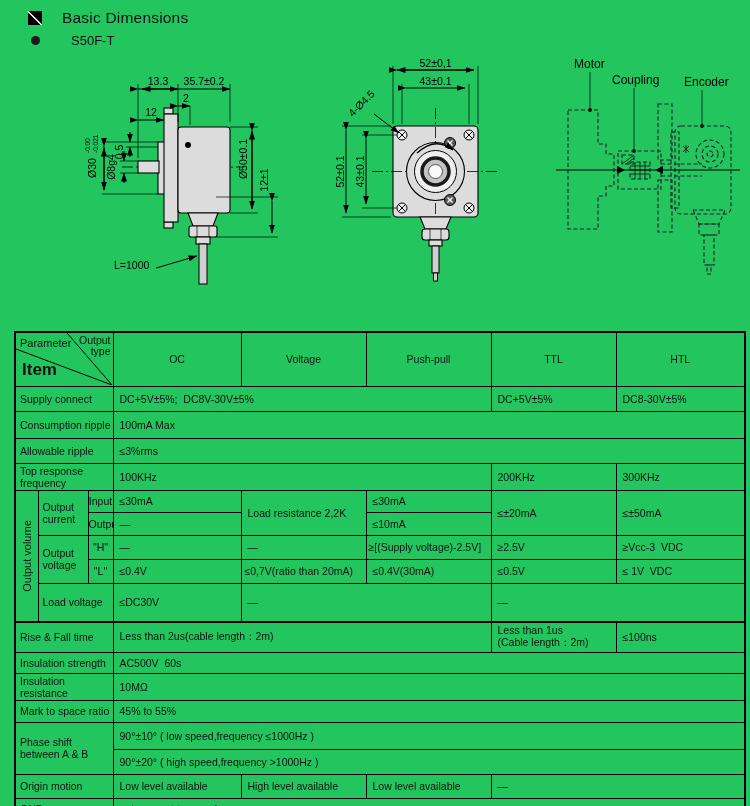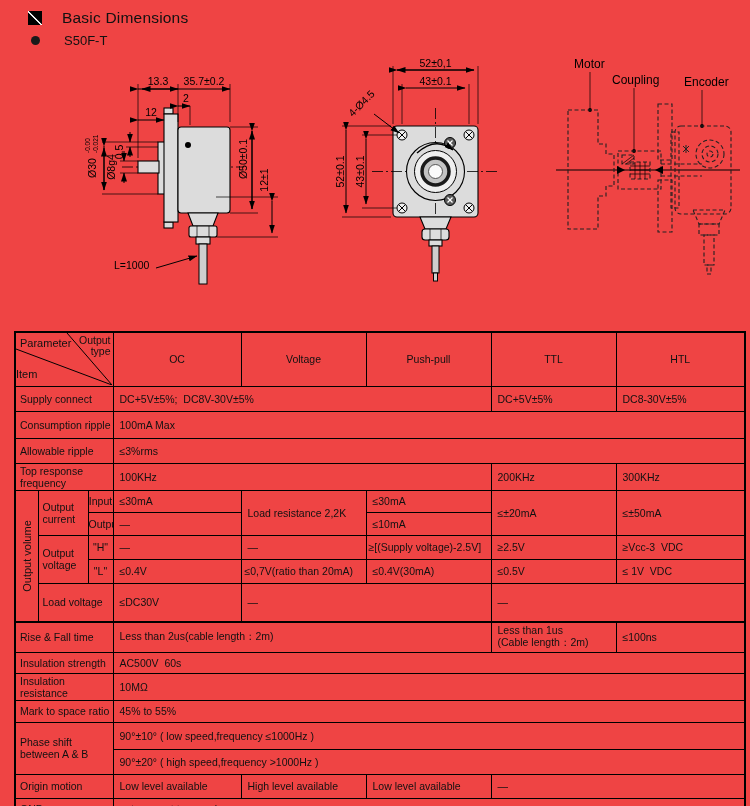--- a/index.html
+++ b/index.html
@@ -1,25 +1,25 @@
 <!DOCTYPE html>
 <html><head>
 <meta charset="utf-8">
 <style>
   html,body{margin:0;padding:0;background:#fff;}
-  #page{position:relative;width:750px;height:806px;background:#ef4444;
+  #page{position:relative;width:750px;height:806px;background:#22c55e;
         font-family:"Liberation Sans",sans-serif;color:#111;overflow:hidden;}
 
   
   .hrow{position:absolute;display:flex;align-items:center;}
   .sq-bullet{width:14px;height:14px;display:inline-block;
      background:linear-gradient(45deg,#000 43%,#fff 47%,#fff 50%,#000 54%);}
   .dot-bullet{width:9px;height:9px;border-radius:50%;background:#1a1a1a;display:inline-block;}
   .h1t{font-size:15.5px;margin-left:20px;letter-spacing:.2px;}
-  .h2t{font-size:13px;margin-left:24px;}
+  .h2t{font-size:13px;margin-left:31px;}
 
   
   .drawing{position:absolute;}
   .pt{fill:#dcdcdc;stroke:#000;stroke-width:1.1;}
   .pt2{fill:#cfcfcf;stroke:#000;stroke-width:1;}
   .ln{stroke:#000;stroke-width:1;fill:none;}
   .ext{stroke:#000;stroke-width:.7;fill:none;}
   .cl{stroke:#000;stroke-width:.8;fill:none;stroke-dasharray:11 3 2 3;}
   .dt{font-size:10.5px;fill:#000;}
   .dt3{font-size:12px;fill:#000;}
@@ -39,21 +39,21 @@
   td.nw{white-space:nowrap;}
   tr.bt2 td{border-top:2px solid #000;}
   td.vcell{position:relative;padding:0;}
   .vtext{position:absolute;left:50%;top:50%;
      transform:translate(-50%,-50%) rotate(-90deg);white-space:nowrap;font-size:11px;}
   td.diag{position:relative;padding:0;margin-top:38px;}
   .diag svg{position:absolute;left:0;top:0;}
   .dg-param{position:absolute;left:4px;top:4px;font-size:11px;}
   .dg-output{position:absolute;right:2px;top:2px;width:40px;text-align:right;
      font-size:10.5px;line-height:1.05;}
-  .dg-item{position:absolute;left:0;bottom:6px;font-size:11px;}
+  .dg-item{position:absolute;left:6px;bottom:6px;font-size:17px;font-weight:bold;}
 </style>
 </head>
 <body>
 
 <div id="page">
 
   <div class="hrow" style="left:28px;top:9px;">
     <span class="sq-bullet"></span>
     <span class="h1t">Basic Dimensions</span>
   </div>

